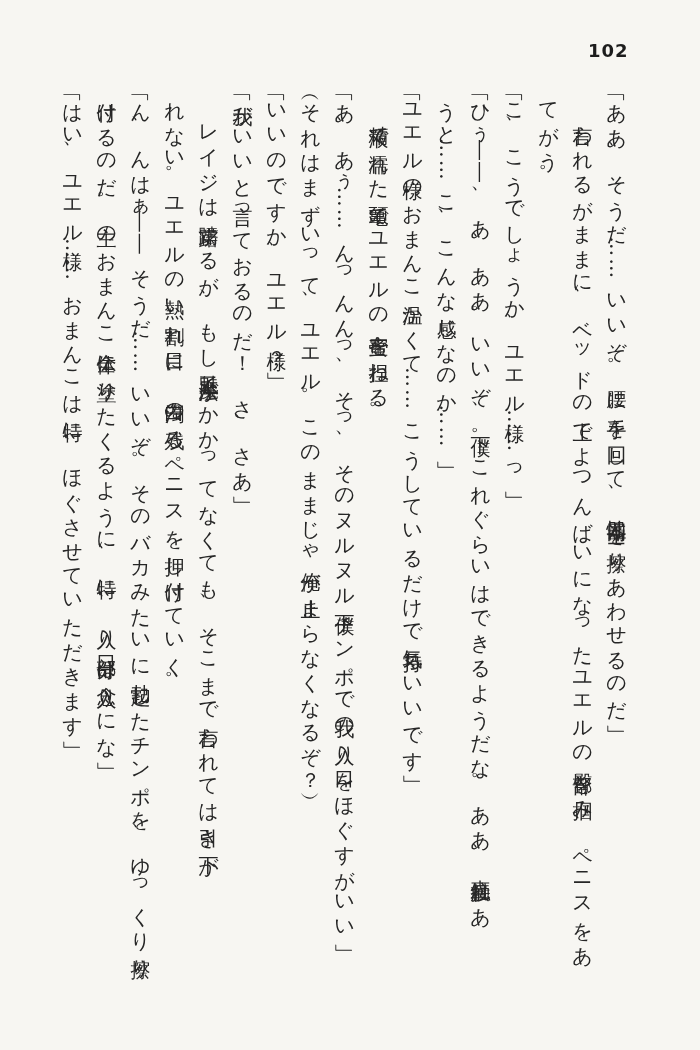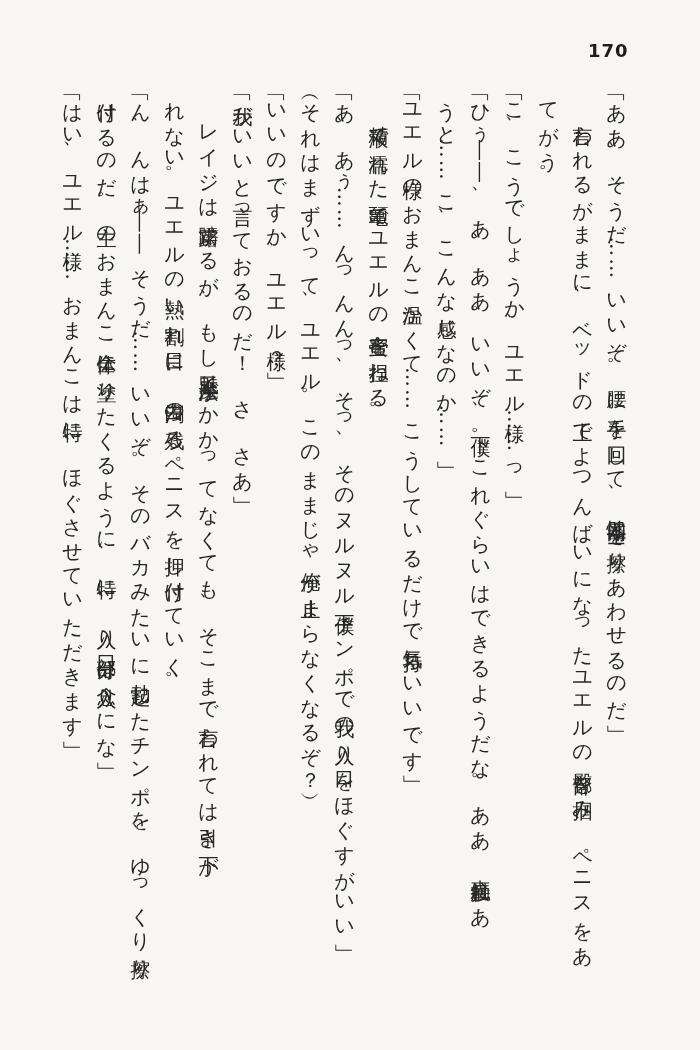--- a/index.html
+++ b/index.html
@@ -45,21 +45,21 @@
     height: 912px;
   }
   .line.indent {
     padding-top: 22px;      
   }
 </style>
 </head>
 <body style="background: rgb(247, 246, 242);">
 
 <div class="page">
-  <div class="page-number">170</div>
+  <div class="page-number">102</div>
 
   <div class="vertical-text-block" style="color: rgb(38, 38, 38);">
       <div class="line">「ああ、そうだ……いいぞ。腰に手を回して、性器同士を擦りあわせるのだ」</div>
       <div class="line indent">言われるがままに、ベッドの上でよつんばいになったユエルの臀部を掴み、ペニスをあ</div>
       <div class="line">てがう。</div>
       <div class="line">「こ、こうでしょうか、ユエル様……っ」</div>
       <div class="line">「ひぅ――、あ、ああ。いいぞ、下僕。これぐらいはできるようだな。ああ、直接触れあ</div>
       <div class="line">うと……こ、こんな感じなのか……」</div>
       <div class="line">「ユエル様のおまんこ温かくて……こうしているだけで気持ちいいです」</div>
       <div class="line indent">精液で濡れた亀頭でユエルの蜜壺を捏ねる。</div>

